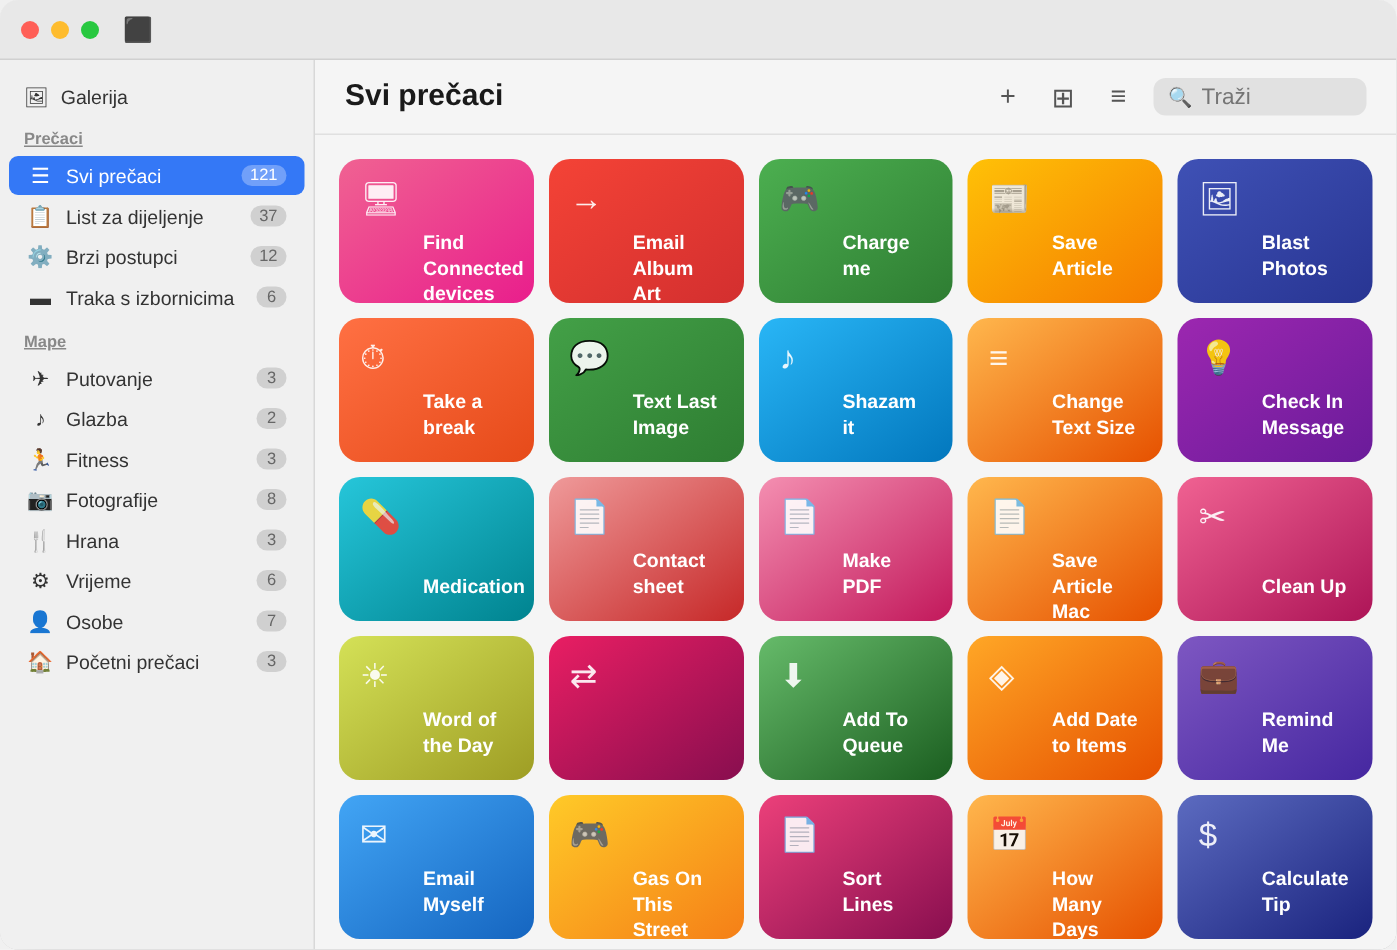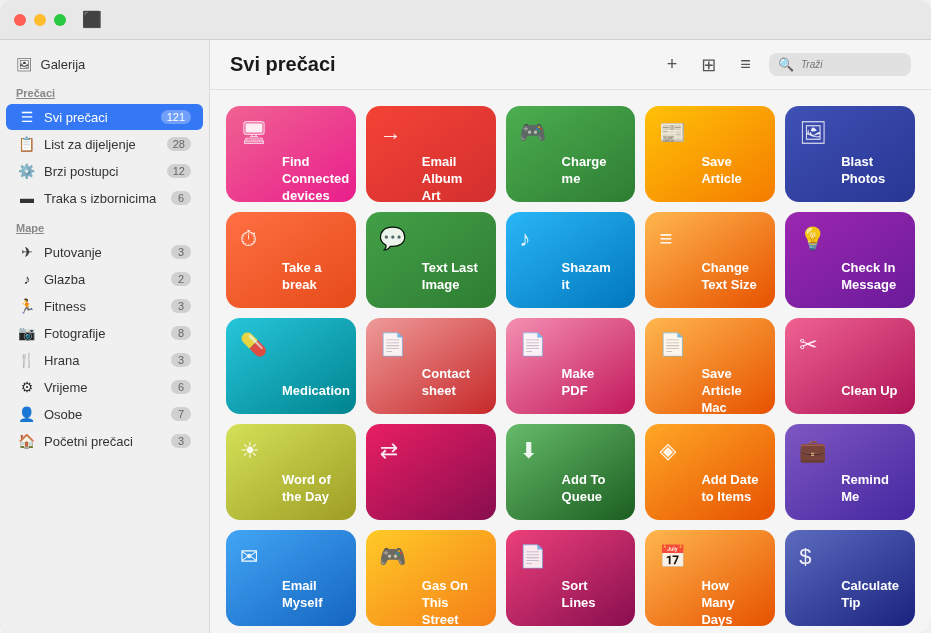--- a/index.html
+++ b/index.html
@@ -164,25 +164,24 @@
       display: flex;
       align-items: center;
       background: rgba(0,0,0,0.08);
       border-radius: 8px;
       padding: 4px 10px;
       gap: 6px;
     }
     .search-box input {
       border: none;
       background: none;
-      font-size: 10px;
+      font-size: 15px;
       color: #333;
       outline: none;
       width: 100px;
-      font-style: italic;
     }
     .search-icon-char { color: #888; font-size: 13px; }
 
     
     .shortcuts-grid {
       flex: 1;
       overflow-y: auto;
       padding: 16px 16px;
       display: grid;
       grid-template-columns: repeat(5, 1fr);
@@ -267,21 +266,21 @@
           <span class="sidebar-icon">☰</span>
           <span>Svi prečaci</span>
         </div>
         <span class="sidebar-badge">121</span>
       </div>
       <div class="sidebar-item">
         <div class="sidebar-item-left">
           <span class="sidebar-icon">📋</span>
           <span>List za dijeljenje</span>
         </div>
-        <span class="sidebar-badge">28</span>
+        <span class="sidebar-badge">37</span>
       </div>
       <div class="sidebar-item">
         <div class="sidebar-item-left">
           <span class="sidebar-icon">⚙️</span>
           <span>Brzi postupci</span>
         </div>
         <span class="sidebar-badge">12</span>
       </div>
       <div class="sidebar-item">
         <div class="sidebar-item-left">

